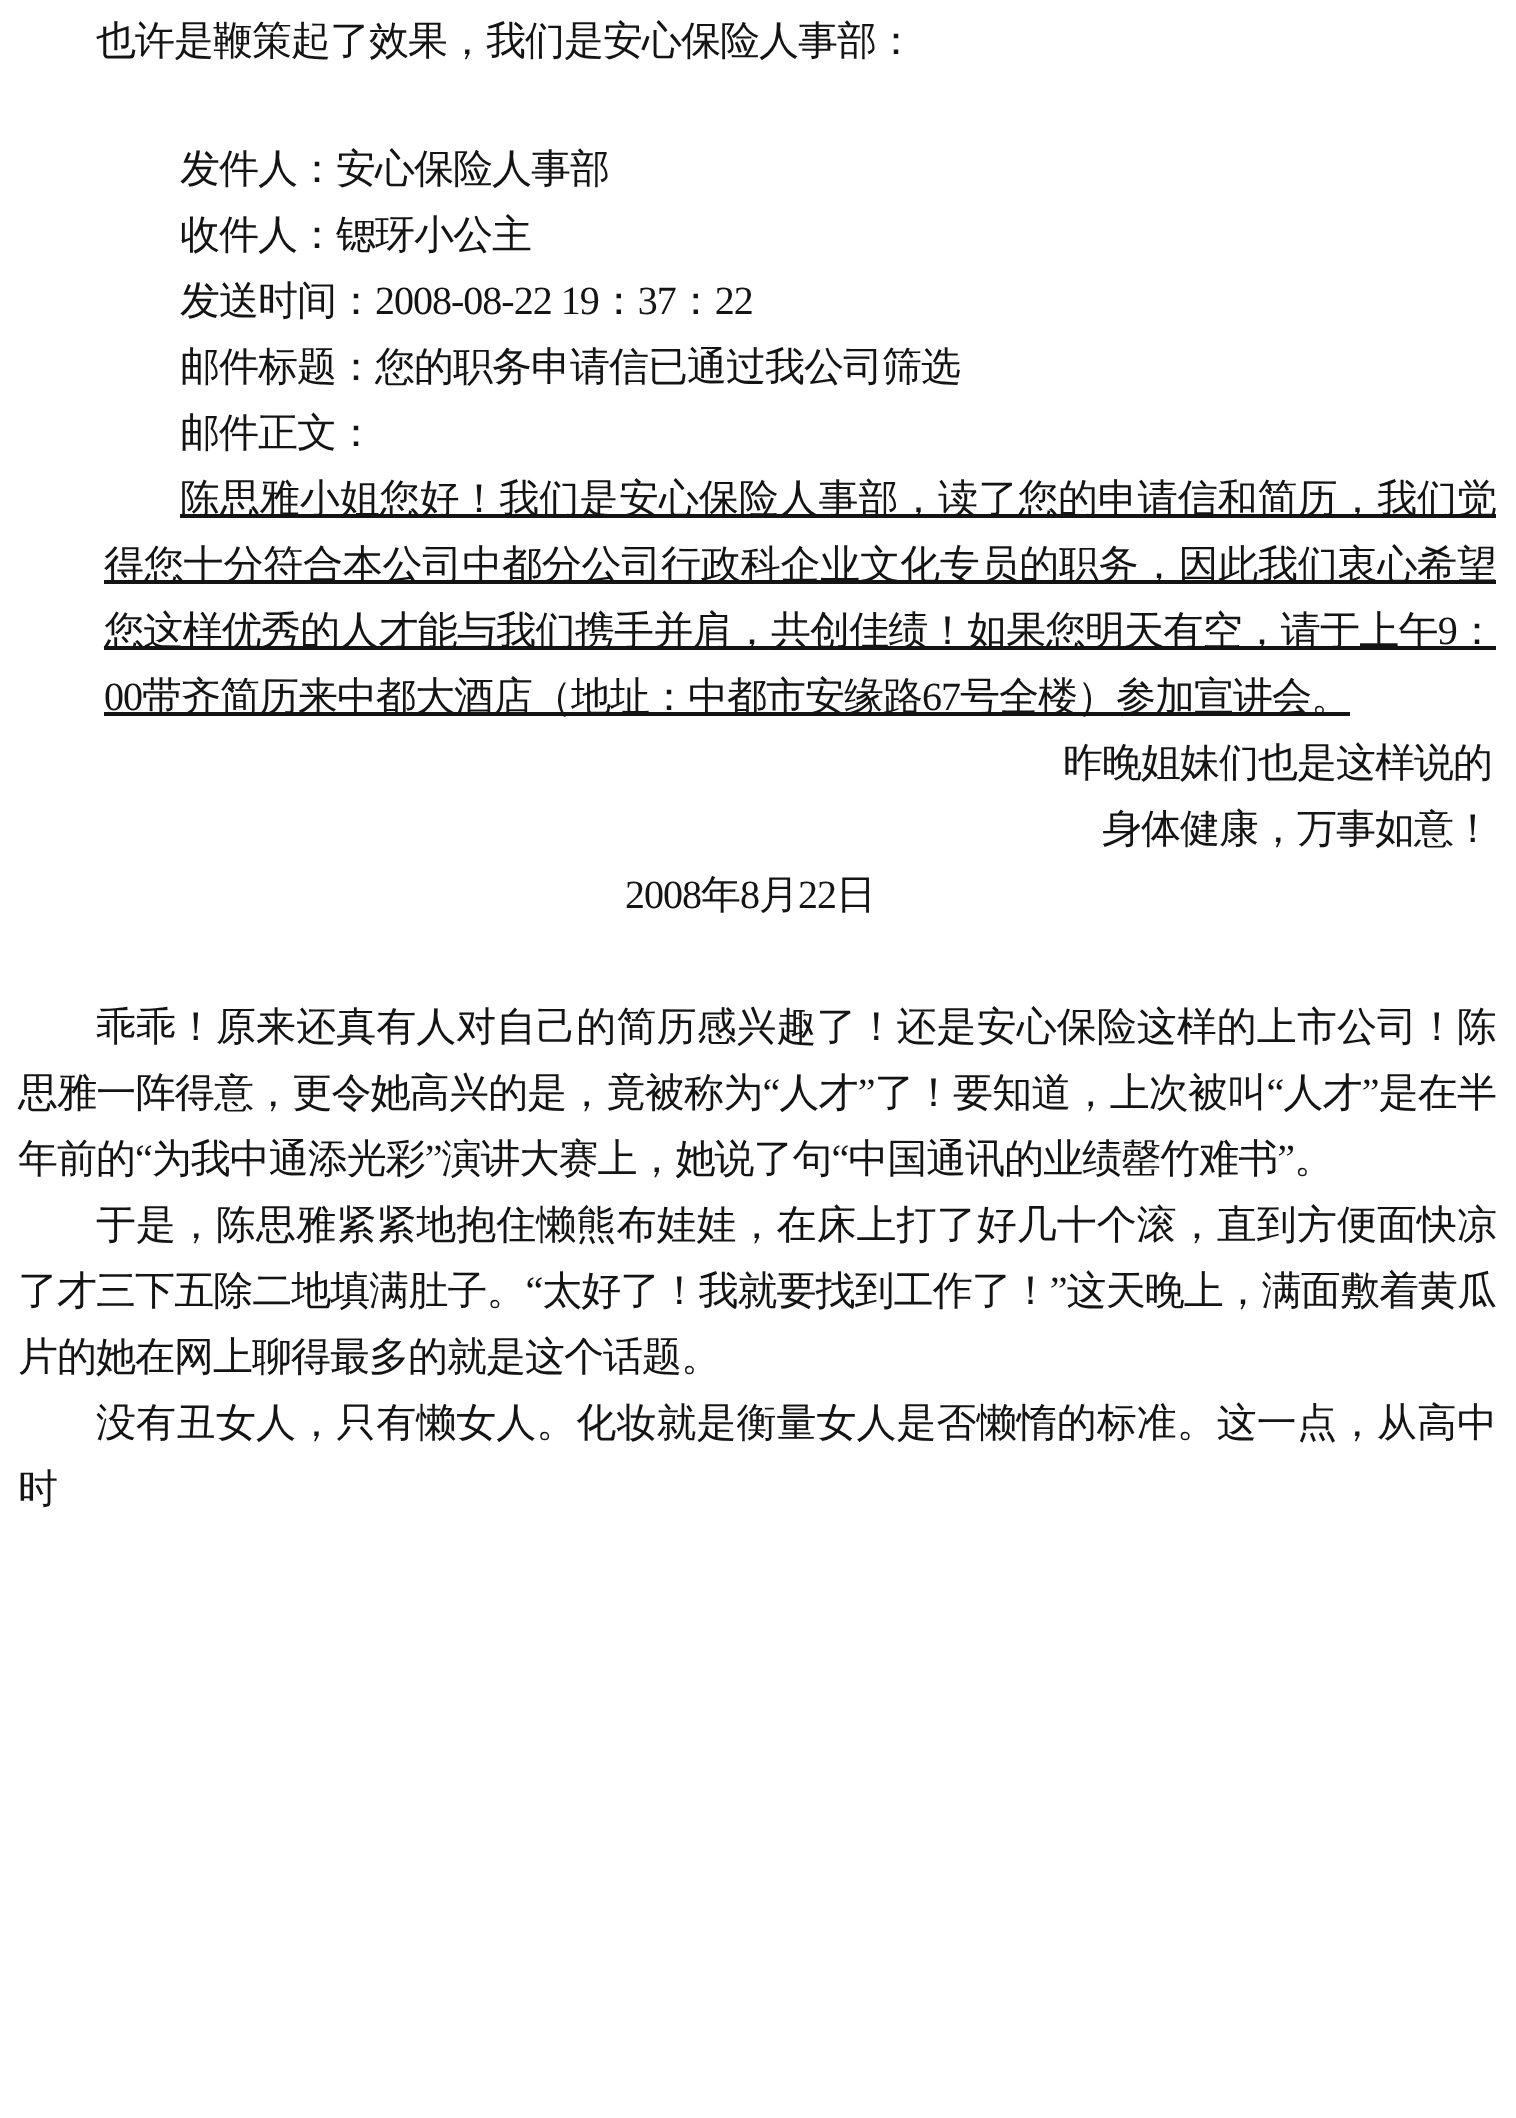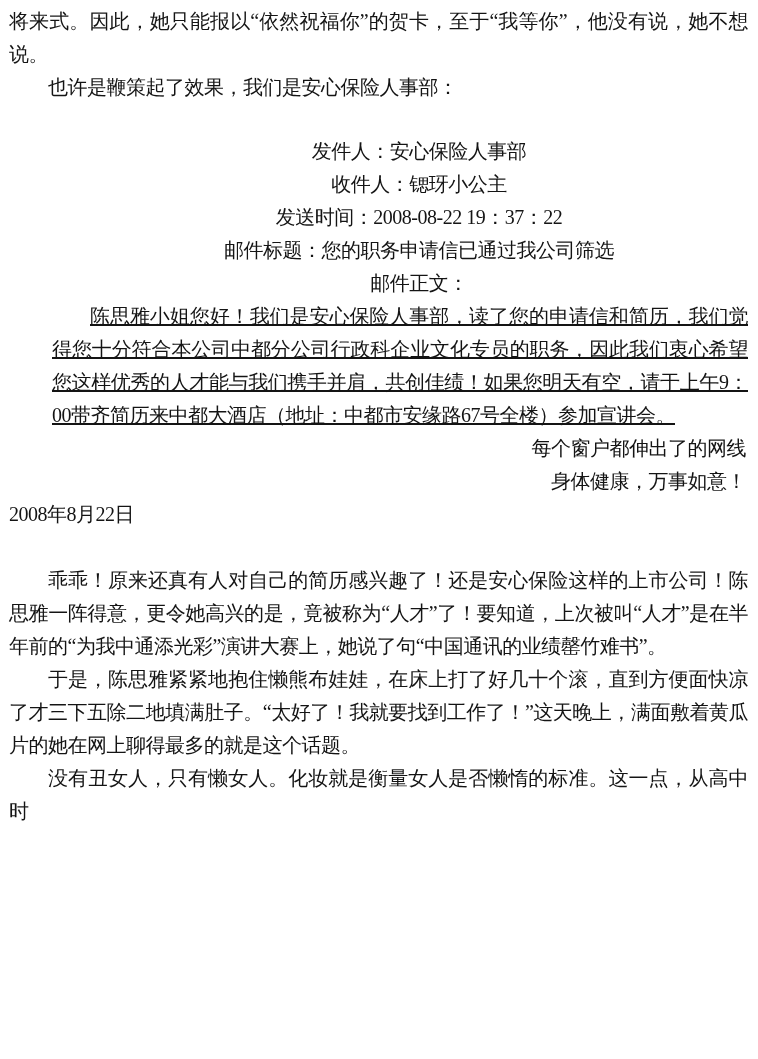--- a/index.html
+++ b/index.html
@@ -34,54 +34,53 @@
   }
   .para-noindent {
     text-indent: 0;
   }
   .email-block {
     margin-top: 31px;
     margin-bottom: 33px;
   }
   .email-header-line {
     margin-left: 81px;
-    text-align: center;
+    text-align: left;
   }
   .email-body {
     margin-left: 43px;
     text-indent: 38px;
     text-decoration: underline;
   }
   .email-closing-line {
     text-align: right;
     margin-right: 2px;
   }
   .email-closing-date {
-    text-align: left;
+    text-align: center;
     margin-right: 7px;
   }
 </style>
 </head>
 <body>
 
 <div class="page">
 
-  <p class="para-noindent">将来式。因此，她只能报以“依然祝福你”的贺卡，至于“我等你”，他没有说，她不想说。</p>
 
 
   <p class="para-indent">也许是鞭策起了效果，我们是安心保险人事部：</p>
 
   <div class="email-block">
     <p class="email-header-line">发件人：安心保险人事部</p>
     <p class="email-header-line">收件人：锶玡小公主</p>
     <p class="email-header-line">发送时间：2008-08-22 19：37：22</p>
     <p class="email-header-line">邮件标题：您的职务申请信已通过我公司筛选</p>
     <p class="email-header-line">邮件正文：</p>
     <p class="email-body">陈思雅小姐您好！我们是安心保险人事部，读了您的申请信和简历，我们觉得您十分符合本公司中都分公司行政科企业文化专员的职务，因此我们衷心希望您这样优秀的人才能与我们携手并肩，共创佳绩！如果您明天有空，请于上午9：00带齐简历来中都大酒店（地址：中都市安缘路67号全楼）参加宣讲会。</p>
-    <p class="email-closing-line">每个窗户都伸出了的网线</p>
+    <p class="email-closing-line">昨晚姐妹们也是这样说的</p>
     <p class="email-closing-line">身体健康，万事如意！</p>
     <p class="email-closing-date">2008年8月22日</p>
   </div>
 
   <p class="para-indent">乖乖！原来还真有人对自己的简历感兴趣了！还是安心保险这样的上市公司！陈思雅一阵得意，更令她高兴的是，竟被称为“人才”了！要知道，上次被叫“人才”是在半年前的“为我中通添光彩”演讲大赛上，她说了句“中国通讯的业绩罄竹难书”。</p>
 
   <p class="para-indent">于是，陈思雅紧紧地抱住懒熊布娃娃，在床上打了好几十个滚，直到方便面快凉了才三下五除二地填满肚子。“太好了！我就要找到工作了！”这天晚上，满面敷着黄瓜片的她在网上聊得最多的就是这个话题。</p>
 
 
   <p class="para-indent">没有丑女人，只有懒女人。化妆就是衡量女人是否懒惰的标准。这一点，从高中时</p>

